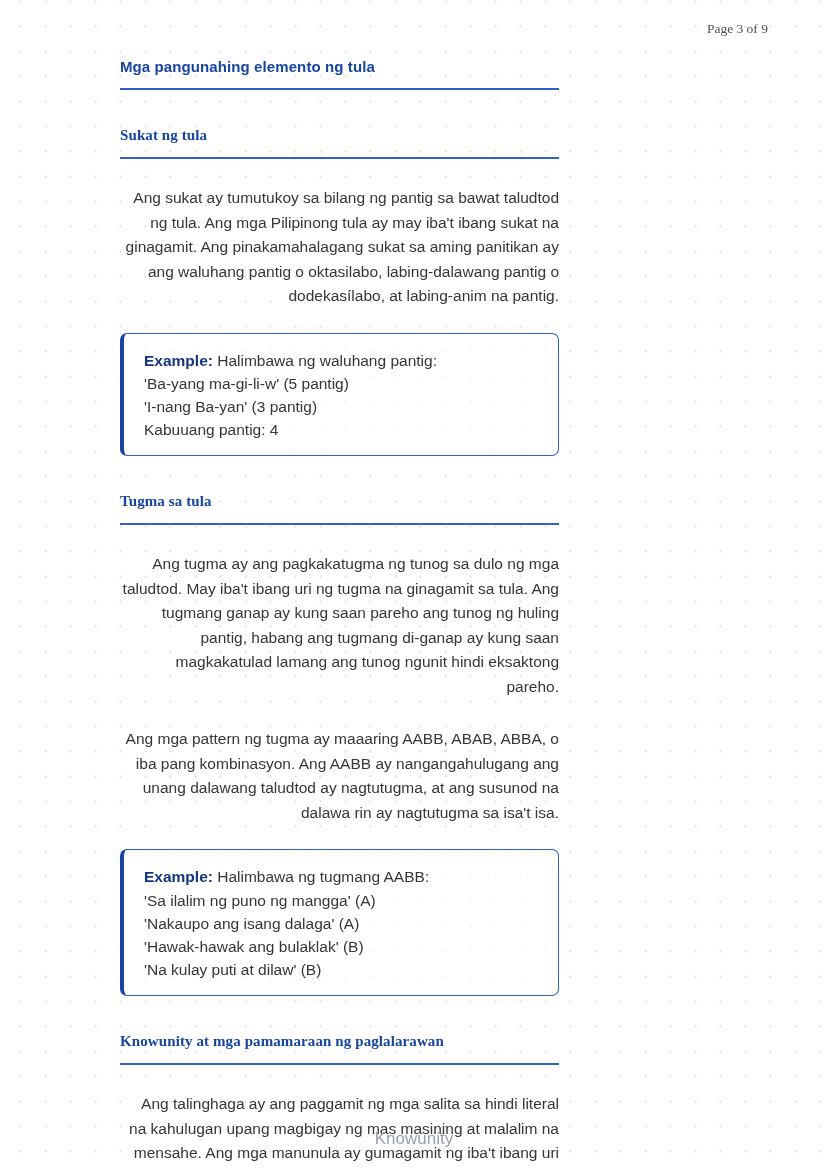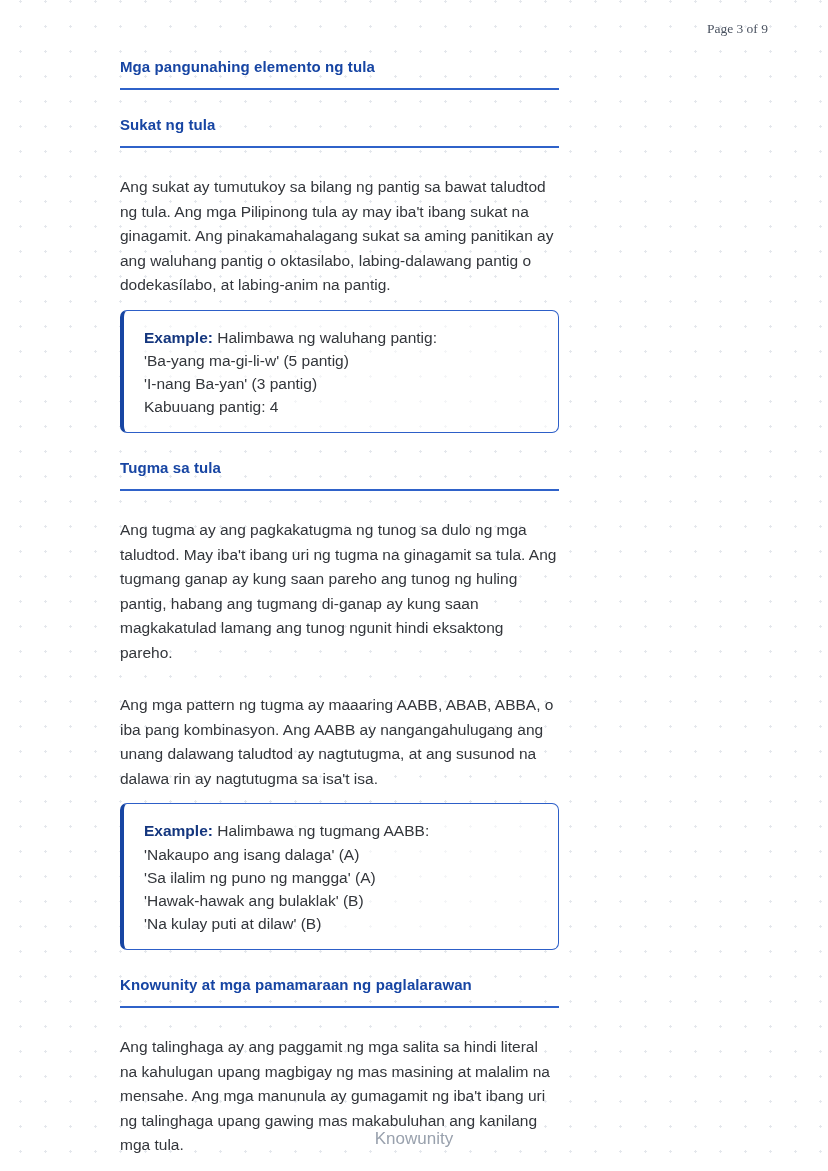--- a/index.html
+++ b/index.html
@@ -36,33 +36,34 @@
 
   .section-heading {
     font-size: 15px;
     font-weight: 700;
     color: #1745a3;
     padding-bottom: 13px;
     border-bottom: 2px solid #2f62c9;
     letter-spacing: 0.1px;
   }
 
-  .section-heading.spaced { margin-top: 26px; }
+  .section-heading.spaced { margin-top: 37px; font-family: Liberation Serif, serif; }
 
   .para {
     margin-top: 27px;
     font-size: 15.5px;
     line-height: 24.5px;
     color: #33363b;
+    text-align: right;
   }
 
   .para + .para { margin-top: 28px; }
 
   .example-box {
-    margin-top: 12px;
+    margin-top: 24px;
     border: 1px solid #2d5fc8;
     border-left: 4px solid #1745a3;
     border-radius: 7px;
     padding: 15px 20px 14px 20px;
     background: rgba(255,255,255,0.6);
   }
 
   .example-line {
     font-size: 15.5px;
     line-height: 23.2px;
@@ -111,22 +112,22 @@
 
   <p class="para">Ang tugma ay ang pagkakatugma ng tunog sa dulo ng mga taludtod. May iba't ibang uri ng tugma na ginagamit sa tula. Ang tugmang ganap ay kung saan pareho ang tunog ng huling pantig, habang ang tugmang di-ganap ay kung saan magkakatulad lamang ang tunog ngunit hindi eksaktong pareho.</p>
 
   <p class="para">Ang mga pattern ng tugma ay maaaring AABB, ABAB, ABBA, o iba pang kombinasyon. Ang AABB ay nangangahulugang ang unang dalawang taludtod ay nagtutugma, at ang susunod na dalawa rin ay nagtutugma sa isa't isa.</p>
 
   <div class="example-box">
     <div class="example-line">
       <span class="example-label">Example:</span>
       <span>Halimbawa ng tugmang AABB:</span>
     </div>
+    <div class="example-line">'Sa ilalim ng puno ng mangga' (A)</div>
     <div class="example-line">'Nakaupo ang isang dalaga' (A)</div>
-    <div class="example-line">'Sa ilalim ng puno ng mangga' (A)</div>
     <div class="example-line">'Hawak-hawak ang bulaklak' (B)</div>
     <div class="example-line">'Na kulay puti at dilaw' (B)</div>
   </div>
 
   <h2 class="section-heading spaced">Knowunity at mga pamamaraan ng paglalarawan</h2>
 
   <p class="para">Ang talinghaga ay ang paggamit ng mga salita sa hindi literal na kahulugan upang magbigay ng mas masining at malalim na mensahe. Ang mga manunula ay gumagamit ng iba't ibang uri ng talinghaga upang gawing mas makabuluhan ang kanilang mga tula.</p>
 
 </div>
 

